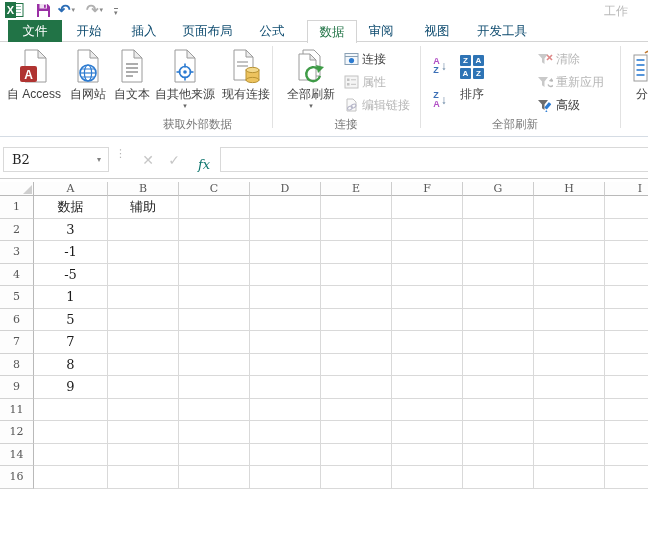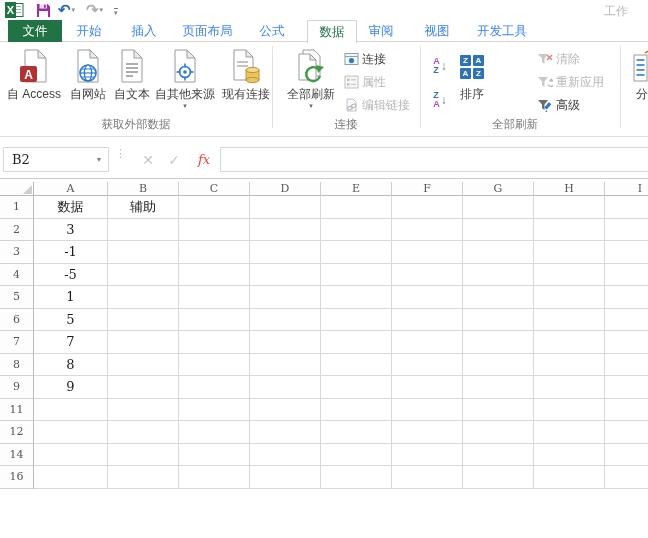--- a/index.html
+++ b/index.html
@@ -14,21 +14,21 @@
   .redo-glyph { font-size:15px; font-weight:bold; color:#b0b0b0; line-height:16px; }
   .mini-caret { font-size:7px; color:#8a8a8a; margin-left:1px; }
   .qat-custom { border-top:1px solid #7a7a7a; font-size:7px; color:#7a7a7a; line-height:8px; margin-top:5px; }
   #win-title { position:absolute; right:0; top:3px; width:44px; height:15px; overflow:hidden;
     color:#b9b9b9; font-size:12px; white-space:nowrap; }
 
   
   #tabrow { position:absolute; left:0; top:20px; width:648px; height:22px; background:#fff;
     border-bottom:1px solid #d4d4d4; }
   .tab { position:absolute; top:0; height:22px; line-height:22px; text-align:center;
-    font-size:12.5px; color:#3b82f6; cursor:default; }
+    font-size:12.5px; color:#0c4a6e; cursor:default; }
   #tab-file { left:8px; width:54px; background:#217346; color:#fff; }
   #tab-active { left:307px; width:50px; background:#fff; border:1px solid #d4d4d4;
     border-bottom:none; color:#217346; height:23px; z-index:2; }
 
   
   #ribbon { position:absolute; left:0; top:42px; width:648px; height:95px; background:#fff;
     border-bottom:1px solid #d5dce4; }
   .vsep { position:absolute; top:4px; height:82px; width:1px; background:#e2e2e2; }
   .glabel { position:absolute; top:75px; height:16px; font-size:11.5px; color:#777;
     text-align:center; line-height:14px; }
@@ -50,21 +50,21 @@
 
   
   #formulabar { position:absolute; left:0; top:142px; width:648px; height:36px; background:#fff; }
   #namebox { position:absolute; left:3px; top:5px; width:106px; height:25px;
     border:1px solid #d9d9d9; background:#fff; display:flex; align-items:center; }
   #namebox-value { flex:1; padding-left:8px; font-family:"DejaVu Serif", serif; font-size:13px; color:#222; }
   #namebox-dd { width:18px; text-align:center; color:#808080; font-size:8px; }
   #fb-dots { position:absolute; left:115px; top:6px; color:#b5b5b5; font-size:11px; line-height:11px; }
   .fb-btn { position:absolute; top:5px; width:24px; height:25px; display:flex; align-items:center;
     justify-content:center; color:#c6c6c6; font-size:14px; }
-  #fx-btn { color:#ef4444; font-style:italic; font-family:"DejaVu Serif", serif; font-size:13px; }
+  #fx-btn { color:#0f766e; font-style:italic; font-family:"DejaVu Serif", serif; font-size:13px;align-items:flex-end; }
   #formula-input { position:absolute; left:220px; top:5px; width:428px; height:25px;
     border:1px solid #d9d9d9; border-right:none; background:#fff; font-size:13px; padding:3px 6px;
     font-family:"DejaVu Serif", serif; color:#222; }
   #fb-sep { position:absolute; left:0; top:178px; width:648px; height:1px; background:#cdcdcd; }
 
   
   #grid { position:absolute; left:0; top:182px; width:648px; height:356px; overflow:hidden; background:#fff; }
   .hrow { display:flex; height:14px; }
   .corner { width:34px; height:14px; border-right:1px solid #b9b9b9; border-bottom:1px solid #b9b9b9;
     position:relative; background:#fdfdfd; flex:none; }
@@ -202,21 +202,21 @@
           <line x1="6" y1="13" x2="17" y2="13" stroke="#9a9a9a" stroke-width="1.2"></line>
           <line x1="6" y1="17" x2="17" y2="17" stroke="#9a9a9a" stroke-width="1.2"></line>
           <rect x="15" y="21" width="13" height="10" fill="#edc35e" stroke="#b99334"></rect>
           <ellipse cx="21.5" cy="21" rx="6.5" ry="2.6" fill="#f3d98c" stroke="#b99334"></ellipse>
           <ellipse cx="21.5" cy="31" rx="6.5" ry="2.6" fill="#edc35e" stroke="#b99334"></ellipse>
         </svg>
       </div>
       <div class="blabel">现有连接</div>
     </div>
 
-    <div class="glabel" style="left:40px;width:192px;">获取外部数据</div>
+    <div class="glabel" style="left:40px;width:192px;text-align:right;">获取外部数据</div>
     <div class="vsep" style="left:272px;"></div>
 
     <div class="bigbtn" style="left:280px;width:62px;">
       <div class="bicon">
         <svg width="32" height="36" viewBox="0 0 32 36">
           <path d="M8,1 h11 l6,6 v20 H8 Z" fill="#fff" stroke="#9a9a9a"></path>
           <path d="M4,5 h11 l6,6 v20 H4 Z" fill="#fff" stroke="#9a9a9a"></path>
           <path d="M15,5 l6,6 h-6 Z" fill="#ececec" stroke="#9a9a9a"></path>
           <path d="M23,20 a7,7 0 1 0 2,7" fill="none" stroke="#3f9b47" stroke-width="2.4"></path>
           <polygon points="21,16 29,18 23,24" fill="#3f9b47"></polygon>

